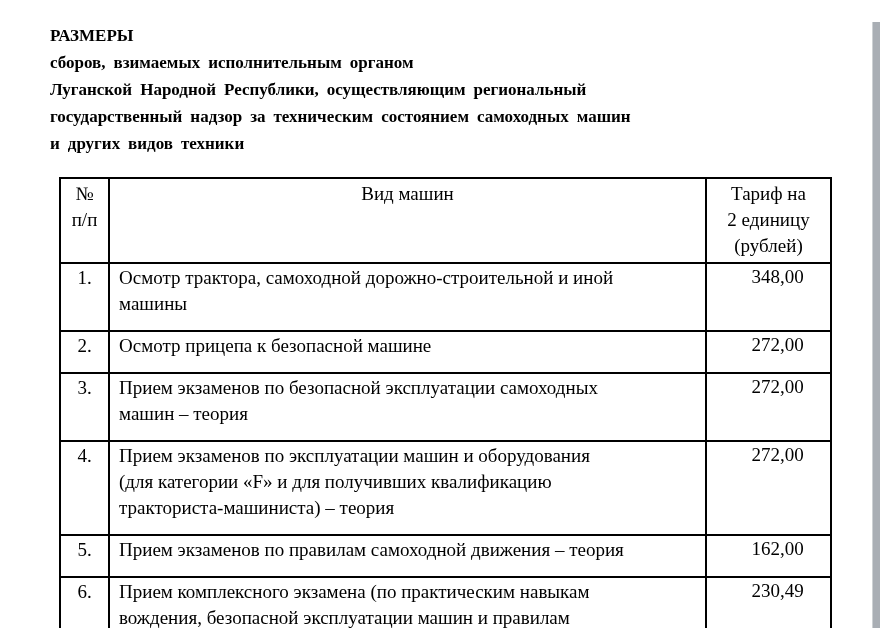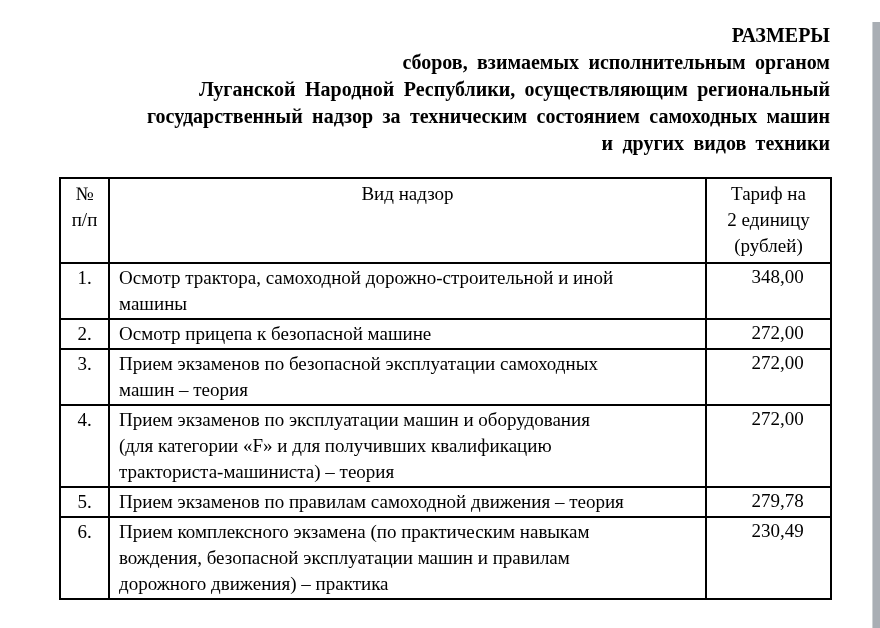--- a/index.html
+++ b/index.html
@@ -10,23 +10,23 @@
     color: #000000;
     overflow: hidden;
   }
   .page {
     position: relative;
     width: 880px; height: 628px;
     background: #ffffff;
   }
   .heading {
     margin: 22px 50px 0 50px;
-    text-align: right;
+    text-align: left;
     font-weight: bold;
-    font-size: 20px;
+    font-size: 17px;
     line-height: 27px;
     white-space: pre-line;
     word-spacing: 0.22em;
   }
   table.fees {
     border-collapse: collapse;
     table-layout: fixed;
     width: 771px;
     margin: 20px 0 0 59px;
     font-size: 19px;
@@ -44,21 +44,21 @@
     white-space: pre-line;
     text-align: center;
     padding: 2px 2px 3px 2px;
     height: 75px;
   }
   td.cell-num {
     text-align: center;
     padding-top: 1px;
   }
   td.cell-type {
-    padding: 1px 4px 1px 9px;
+    padding: 1px 4px 13px 9px;
     white-space: pre-line;
   }
   td.cell-tariff {
     text-align: center;
     vertical-align: middle;
     padding-left: 18px;
   }
   tr.r1 td { height: 55px; }
   tr.r2 td { height: 27px; }
   tr.r3 td { height: 53px; }
@@ -87,21 +87,21 @@
   <table class="fees">
     <colgroup>
       <col class="c-num">
       <col class="c-type">
       <col class="c-tariff">
     </colgroup>
     <thead>
       <tr>
         <th>№
 п/п</th>
-        <th>Вид надзор</th>
+        <th>Вид машин</th>
         <th>Тариф на
 2 единицу
 (рублей)</th>
       </tr>
     </thead>
     <tbody>
       <tr class="r1">
         <td class="cell-num">1.</td>
         <td class="cell-type">Осмотр трактора, самоходной дорожно-строительной и иной
 машины</td>
@@ -121,21 +121,21 @@
       <tr class="r4">
         <td class="cell-num">4.</td>
         <td class="cell-type">Прием экзаменов по эксплуатации машин и оборудования
 (для категории «F» и для получивших квалификацию
 тракториста-машиниста) – теория</td>
         <td class="cell-tariff">272,00</td>
       </tr>
       <tr class="r5">
         <td class="cell-num">5.</td>
         <td class="cell-type">Прием экзаменов по правилам самоходной движения – теория</td>
-        <td class="cell-tariff">279,78</td>
+        <td class="cell-tariff">162,00</td>
       </tr>
       <tr class="r6">
         <td class="cell-num">6.</td>
         <td class="cell-type">Прием комплексного экзамена (по практическим навыкам
 вождения, безопасной эксплуатации машин и правилам
 дорожного движения) – практика</td>
         <td class="cell-tariff">230,49</td>
       </tr>
     </tbody>
   </table>

